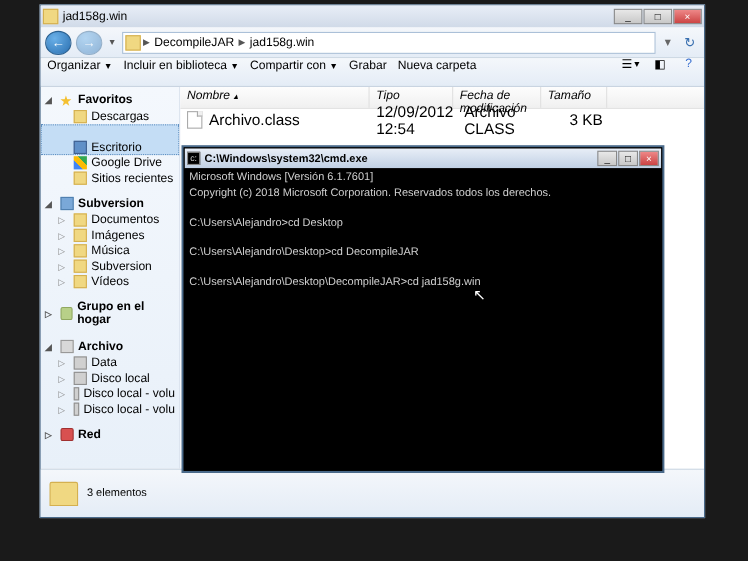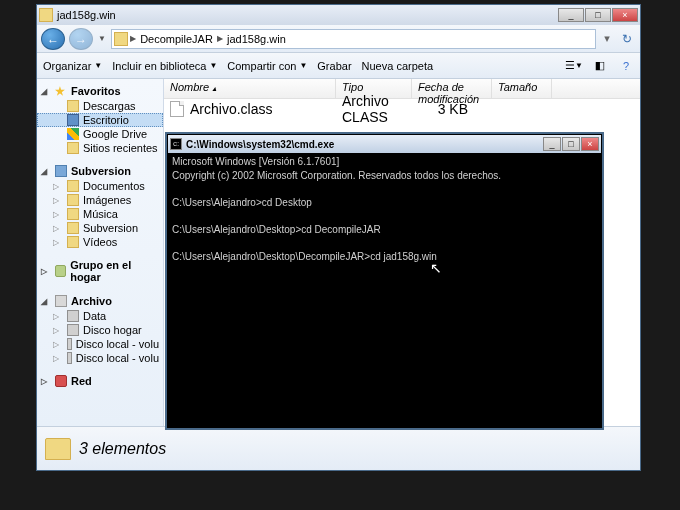--- a/index.html
+++ b/index.html
@@ -19,39 +19,39 @@
 .navbtn.fwd { opacity: .45; border-radius: 50%; }
 .navarrow { color: #fff; font-size: 12px; }
 .smdrop { width: 10px; height: 22px; display: flex; align-items: center; justify-content: center; font-size: 8px; color: #555; cursor: pointer; }
 .addrbar { flex: 1; height: 20px; background: #fff; border: 1px solid #abc0d8; display: flex; align-items: center; font-size: 11px; padding: 0 2px; }
 .addrbar .seg { padding: 0 4px; }
 .addrbar .tri { font-size: 8px; color: #555; }
 .addricon { width: 14px; height: 14px; background: #f0d882; border: 1px solid #d4b050; margin-right: 2px; }
 .searchbox { width: 14px; height: 20px; display: flex; align-items: center; justify-content: center; font-size: 11px; color: #666; }
 .reloadbox { width: 18px; height: 20px; display: flex; align-items: center; justify-content: center; color: #3a70b0; font-size: 12px; cursor: pointer; }
 
-.toolbar { height: 26px; background: linear-gradient(#f4f7fb,#e4ecf6); display: flex; align-items: center; padding: 0 6px; gap: 10px; font-size: 11px; border-bottom: 1px solid #c4d0de; }
+.toolbar { height: 26px; background: linear-gradient(#f4f7fb,#e4ecf6); display: flex; align-items: flex-end; padding: 12px 6px; gap: 10px; font-size: 11px; border-bottom: 1px solid #c4d0de; }
 .tbitem { cursor: pointer; display: flex; align-items: center; gap: 3px; }
 .tbcaret { font-size: 8px; }
 .tbspace { flex: 1; }
 .tbicon { width: 16px; height: 16px; display: flex; align-items: center; justify-content: center; cursor: pointer; }
 
 .body { flex: 1; display: flex; overflow: hidden; }
 .sidebar { width: 127px; background: linear-gradient(180deg,#f4f8fd,#e8f0f9); border-right: 1px solid #d0dae8; font-size: 11px; padding: 4px 0; overflow: hidden; }
 .navgroup { margin-bottom: 8px; }
 .navhdr { font-weight: bold; padding: 2px 6px 2px 18px; display: flex; align-items: center; gap: 4px; cursor: pointer; position: relative; }
 .navhdr .caret { position: absolute; left: 4px; font-size: 8px; color: #555; }
 .navhdr .gicon { width: 12px; height: 12px; display: inline-block; }
 .fav-star { color: #f4c030; }
 .lib-icon { background: #7aa8d8; border: 1px solid #5080b0; }
 .hg-icon { background: #b8d088; border: 1px solid #90a860; border-radius: 2px; }
 .eq-icon { background: #d8d8d8; border: 1px solid #999; }
 .net-icon { background: #d85050; border: 1px solid #a03030; border-radius: 2px; }
 .navitem { padding: 1px 4px 1px 30px; display: flex; align-items: center; gap: 4px; cursor: pointer; position: relative; white-space: nowrap; overflow: hidden; }
-.navitem.sel { background: #c4ddf5; border: 1px dotted #6090c0; padding: 0 3px 0 29px; }
+.navitem.sel { background: #c4ddf5; border: 1px dotted #6090c0; padding: 14px 3px 0 29px; }
 .navitem .iicon { width: 12px; height: 12px; display: inline-block; }
 .fold-icon { background: #f0d882; border: 1px solid #d4b050; }
 .desk-icon { background: #6090c8; border: 1px solid #406090; }
 .drive-icon { background: #d0d0d0; border: 1px solid #909090; }
 .gd-icon { background: linear-gradient(45deg,#4285f4 33%,#fbbc05 33% 66%,#34a853 66%); }
 .itemcaret { position: absolute; left: 16px; font-size: 8px; color: #888; }
 
 .content { flex: 1; display: flex; flex-direction: column; background: #fff; position: relative; }
 .colheaders { height: 20px; display: flex; font-size: 11px; border-bottom: 1px solid #e0e0e0; background: linear-gradient(#fdfdfd,#f0f0f0); }
 .colh { padding: 2px 6px; border-right: 1px solid #e0e0e0; font-style: italic; }
@@ -61,21 +61,21 @@
 .colh.sz { width: 60px; }
 .filerow { height: 20px; display: flex; align-items: center; font-size: 14px; padding-left: 6px; }
 .filerow .ficon { width: 14px; height: 16px; background: #fff; border: 1px solid #aaa; margin-right: 6px; position: relative; }
 .filerow .ficon:after { content: ''; position: absolute; right: -1px; top: -1px; width: 4px; height: 4px; background: #f0f0f0; border-left: 1px solid #aaa; border-bottom: 1px solid #aaa; }
 .filerow .fc { overflow: hidden; }
 .filerow .fc.nm { width: 152px; }
 .filerow .fc.dt { width: 80px; }
 .filerow .fc.tp { width: 76px; }
 .filerow .fc.sz { width: 60px; text-align: right; padding-right: 10px; }
 
-.statusbar { height: 44px; background: linear-gradient(#f4f7fb,#e4ecf6); border-top: 1px solid #c4d0de; display: flex; align-items: center; padding: 0 8px; gap: 8px; font-size: 16px; font-style: italic; }
+.statusbar { height: 44px; background: linear-gradient(#f4f7fb,#e4ecf6); border-top: 1px solid #c4d0de; display: flex; align-items: center; padding: 0 8px; gap: 8px; font-size: 10px; }
 .statusbar .bigfolder { width: 26px; height: 22px; background: #f0d882; border: 1px solid #d4b050; border-radius: 2px 2px 0 0; }
 
 .cmd-window { position: absolute; left: 167px; top: 134px; width: 435px; height: 294px; border: 1px solid #000; background: #000; display: flex; flex-direction: column; box-shadow: 0 0 0 2px #4a6a8a; }
 .cmd-title { height: 18px; background: linear-gradient(#e8eef7,#c0d0e4); display: flex; align-items: center; font-size: 11px; padding: 0 2px; }
 .cmd-title .cicon { width: 12px; height: 12px; background: #000; border: 1px solid #888; margin-right: 4px; font-size: 8px; color: #ccc; text-align: center; line-height: 10px; }
 .cmd-title .ctitle { flex: 1; font-weight: bold; font-size: 10px; }
 .cmd-body { flex: 1; background: #000; color: #d0d0d0; font-family: "Consolas", "Courier New", monospace; font-size: 10px; padding: 2px 4px; line-height: 13px; white-space: pre; overflow: hidden; position: relative; }
 .cursor-ptr { position: absolute; left: 430px; top: 260px; font-size: 14px; color: #fff; pointer-events: none; text-shadow: 0 0 1px #000; transform: translate(0,0); }
 </style>
 </head>
@@ -207,21 +207,21 @@
             <span>Archivo</span>
           </div>
         <div class="navitem">
             <span class="itemcaret">▷</span>
             <span class="iicon drive-icon"></span>
             <span>Data</span>
           </div>
         <div class="navitem">
             <span class="itemcaret">▷</span>
             <span class="iicon drive-icon"></span>
-            <span>Disco hogar</span>
+            <span>Disco local</span>
           </div>
         <div class="navitem">
             <span class="itemcaret">▷</span>
             <span class="iicon drive-icon"></span>
             <span>Disco local - volu</span>
           </div>
         <div class="navitem">
             <span class="itemcaret">▷</span>
             <span class="iicon drive-icon"></span>
             <span>Disco local - volu</span>
@@ -239,20 +239,21 @@
     <div class="content">
       <div class="colheaders">
         <div class="colh nm"><span>Nombre</span> <span style="font-size:8px">▴</span></div>
         <div class="colh tp">Tipo</div>
         <div class="colh dt">Fecha de modificación</div>
         <div class="colh sz">Tamaño</div>
       </div>
       <div class="filerow">
         <span class="ficon"></span>
         <span class="fc nm">Archivo.class</span>
+        <span class="fc dt">12/09/2012 12:54</span>
         <span class="fc tp">Archivo CLASS</span>
         <span class="fc sz">3 KB</span>
       </div>
     </div>
   </div>
 
   <div class="statusbar">
     <div class="bigfolder"></div>
     <span>3 elementos</span>
   </div>
@@ -262,21 +263,21 @@
   <div class="cmd-title">
     <span class="cicon">c:</span>
     <span class="ctitle">C:\Windows\system32\cmd.exe</span>
     <div class="winbtns">
       <div class="winbtn x2">_</div>
       <div class="winbtn x2">□</div>
       <div class="winbtn x2 x">×</div>
     </div>
   </div>
   <div class="cmd-body"><span>Microsoft Windows [Versión 6.1.7601]</span>
-<span>Copyright (c) 2002 Microsoft Corporation. Reservados todos los derechos.</span>
+<span>Copyright (c) 2018 Microsoft Corporation. Reservados todos los derechos.</span>
 
 <span>C:\Users\Alejandro&gt;cd Desktop</span>
 
 <span>C:\Users\Alejandro\Desktop&gt;cd DecompileJAR</span>
 
 <span>C:\Users\Alejandro\Desktop\DecompileJAR&gt;cd jad158g.win</span></div>
 </div>
 
 <div class="cursor-ptr">↖</div>
 

